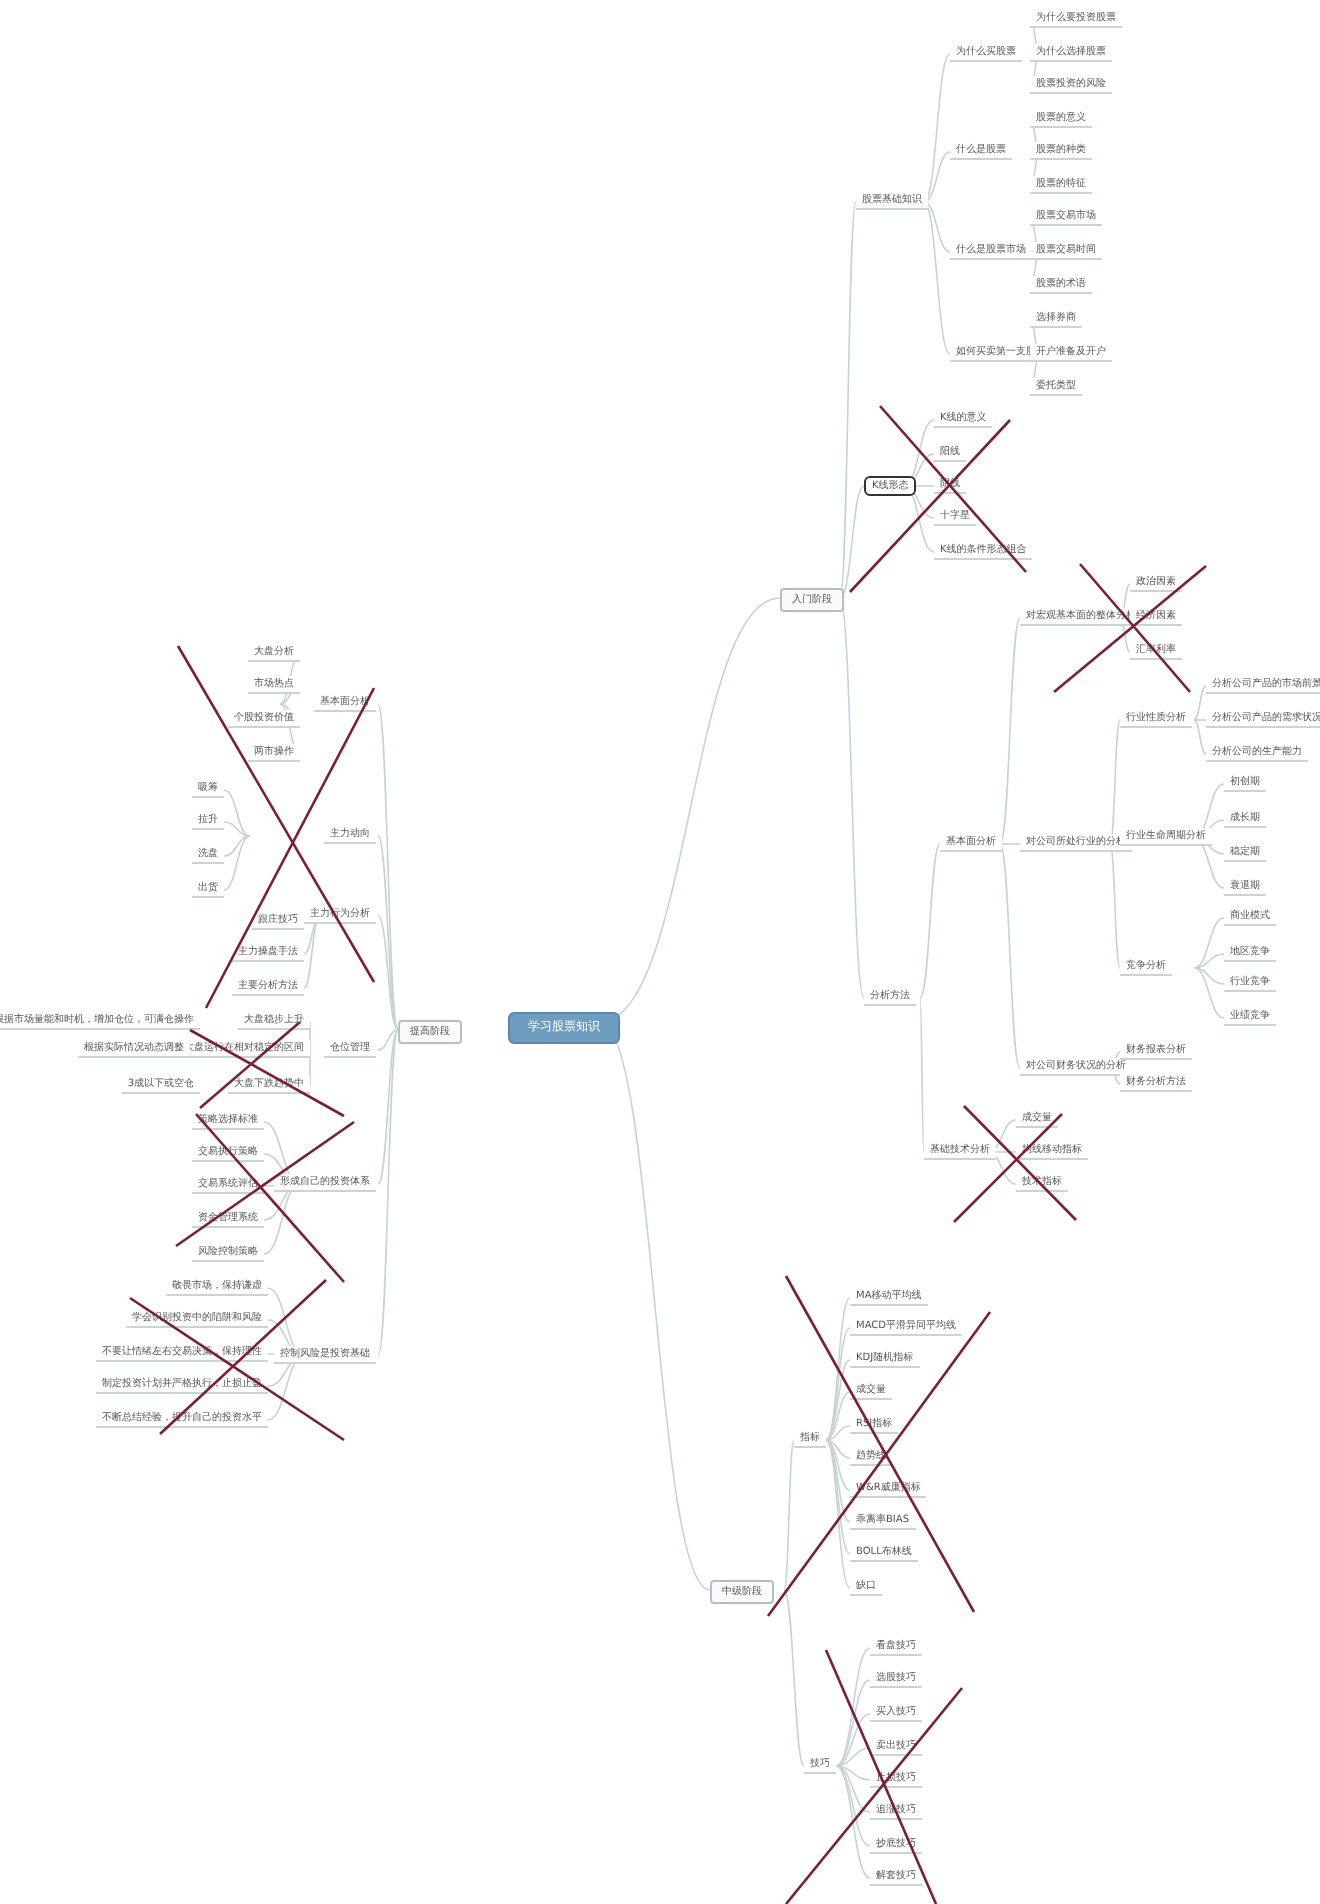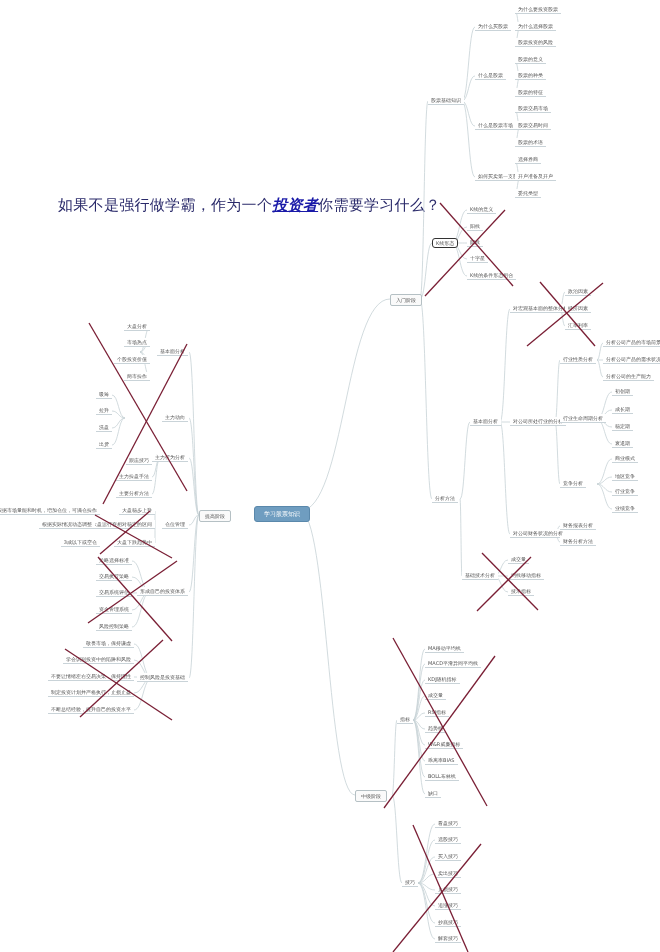--- a/index.html
+++ b/index.html
@@ -14,23 +14,20 @@
   .node.box { border: 1px solid #b5c0c4; border-radius: 2px; padding: 1px 5px; background: #fafafa; }
   .node.dark { border: 1px solid #333; border-radius: 3px; }
   .node.root { background: #6f9dc0; color: #fff; border: 1px solid #5a88ab; border-radius: 3px;
                padding: 3px 9px; font-size: 6px; border-bottom: 1px solid #5a88ab; }
   svg { position: absolute; left: 0; top: 0; }
 </style>
 </head>
 <body>
 
 <div id="canvas">
-  <div class="title">
-    <span>如果不是强行做学霸，作为一个</span><span class="em">投资者</span><span>你需要学习什么？</span>
-  </div>
   <svg id="links" width="660" height="952">
       <path d="M300,511 C345,511 345,299 390,299" fill="none" stroke="#c7d2d6" stroke-width="0.8"></path>
       <path d="M420,299 C424,299 424,101 428,101" fill="none" stroke="#c7d2d6" stroke-width="0.8"></path>
       <path d="M462,101 C468.5,101 468.5,27 475,27" fill="none" stroke="#c7d2d6" stroke-width="0.8"></path>
       <path d="M520,27 C517.5,27 517.5,10 515,10" fill="none" stroke="#c7d2d6" stroke-width="0.8"></path>
       <path d="M520,27 C517.5,27 517.5,27 515,27" fill="none" stroke="#c7d2d6" stroke-width="0.8"></path>
       <path d="M520,27 C517.5,27 517.5,43 515,43" fill="none" stroke="#c7d2d6" stroke-width="0.8"></path>
       <path d="M462,101 C468.5,101 468.5,76 475,76" fill="none" stroke="#c7d2d6" stroke-width="0.8"></path>
       <path d="M520,76 C517.5,76 517.5,60 515,60" fill="none" stroke="#c7d2d6" stroke-width="0.8"></path>
       <path d="M520,76 C517.5,76 517.5,76 515,76" fill="none" stroke="#c7d2d6" stroke-width="0.8"></path>

